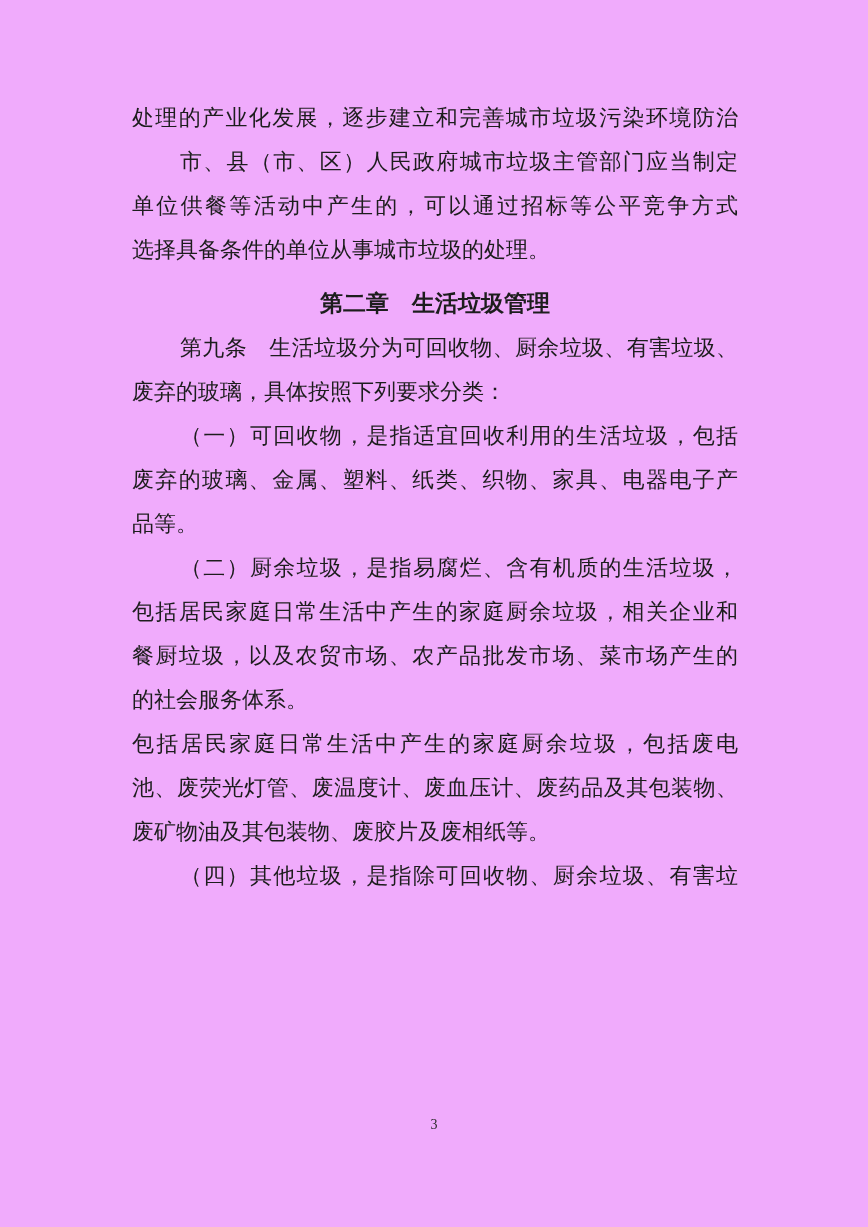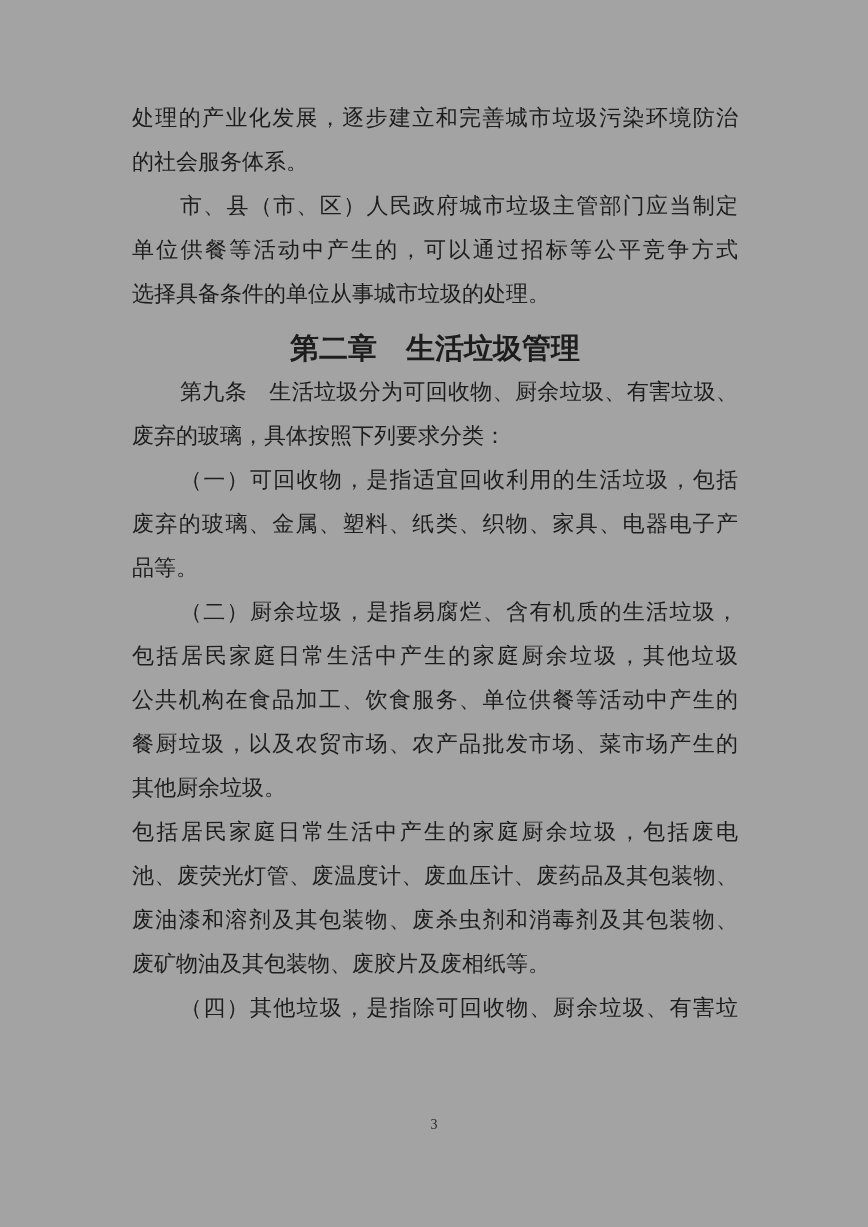--- a/index.html
+++ b/index.html
@@ -4,21 +4,21 @@
   <style>
     html, body {
       margin: 0;
       padding: 0;
       background: #ffffff;
     }
     .page {
       position: relative;
       width: 868px;
       height: 1227px;
-      background: #a3a3a3;
+      background: #f0abfc;
       color: #1d1d1d;
       font-family: "Liberation Serif", "DejaVu Serif", serif;
       overflow: hidden;
     }
     .content {
       position: absolute;
       left: 132px;
       top: 96px;
       width: 606px;
     }
@@ -33,21 +33,21 @@
     
     .line.fill {
       text-align-last: justify;
     }
     
     .line.indent {
       padding-left: 48px;
     }
     .line.heading {
       font-weight: bold;
-      font-size: 29px;
+      font-size: 23px;
       text-align: center;
       text-align-last: center;
       margin-top: 10px;
       padding-left: 0;
     }
     .footer {
       position: absolute;
       left: 0;
       right: 0;
       top: 1112px;
@@ -57,37 +57,34 @@
       font-size: 14px;
       color: #2a2a2a;
     }
   </style>
 </head>
 <body>
 
 <div class="page">
   <div class="content">
       <div class="line fill">处理的产业化发展，逐步建立和完善城市垃圾污染环境防治</div>
-      <div class="line">的社会服务体系。</div>
       <div class="line indent fill">市、县（市、区）人民政府城市垃圾主管部门应当制定</div>
       <div class="line fill">单位供餐等活动中产生的，可以通过招标等公平竞争方式</div>
       <div class="line">选择具备条件的单位从事城市垃圾的处理。</div>
       <div class="line heading">第二章　生活垃圾管理</div>
       <div class="line indent fill">第九条　生活垃圾分为可回收物、厨余垃圾、有害垃圾、</div>
       <div class="line">废弃的玻璃，具体按照下列要求分类：</div>
       <div class="line indent fill">（一）可回收物，是指适宜回收利用的生活垃圾，包括</div>
       <div class="line fill">废弃的玻璃、金属、塑料、纸类、织物、家具、电器电子产</div>
       <div class="line">品等。</div>
       <div class="line indent fill">（二）厨余垃圾，是指易腐烂、含有机质的生活垃圾，</div>
-      <div class="line fill">包括居民家庭日常生活中产生的家庭厨余垃圾，其他垃圾</div>
-      <div class="line fill">公共机构在食品加工、饮食服务、单位供餐等活动中产生的</div>
+      <div class="line fill">包括居民家庭日常生活中产生的家庭厨余垃圾，相关企业和</div>
       <div class="line fill">餐厨垃圾，以及农贸市场、农产品批发市场、菜市场产生的</div>
-      <div class="line">其他厨余垃圾。</div>
+      <div class="line">的社会服务体系。</div>
       <div class="line fill">包括居民家庭日常生活中产生的家庭厨余垃圾，包括废电</div>
       <div class="line fill">池、废荧光灯管、废温度计、废血压计、废药品及其包装物、</div>
-      <div class="line fill">废油漆和溶剂及其包装物、废杀虫剂和消毒剂及其包装物、</div>
       <div class="line">废矿物油及其包装物、废胶片及废相纸等。</div>
       <div class="line indent fill">（四）其他垃圾，是指除可回收物、厨余垃圾、有害垃</div>
     </div>
   <div class="footer">
     <span>3</span>
   </div>
 </div>
 
 </body></html>

